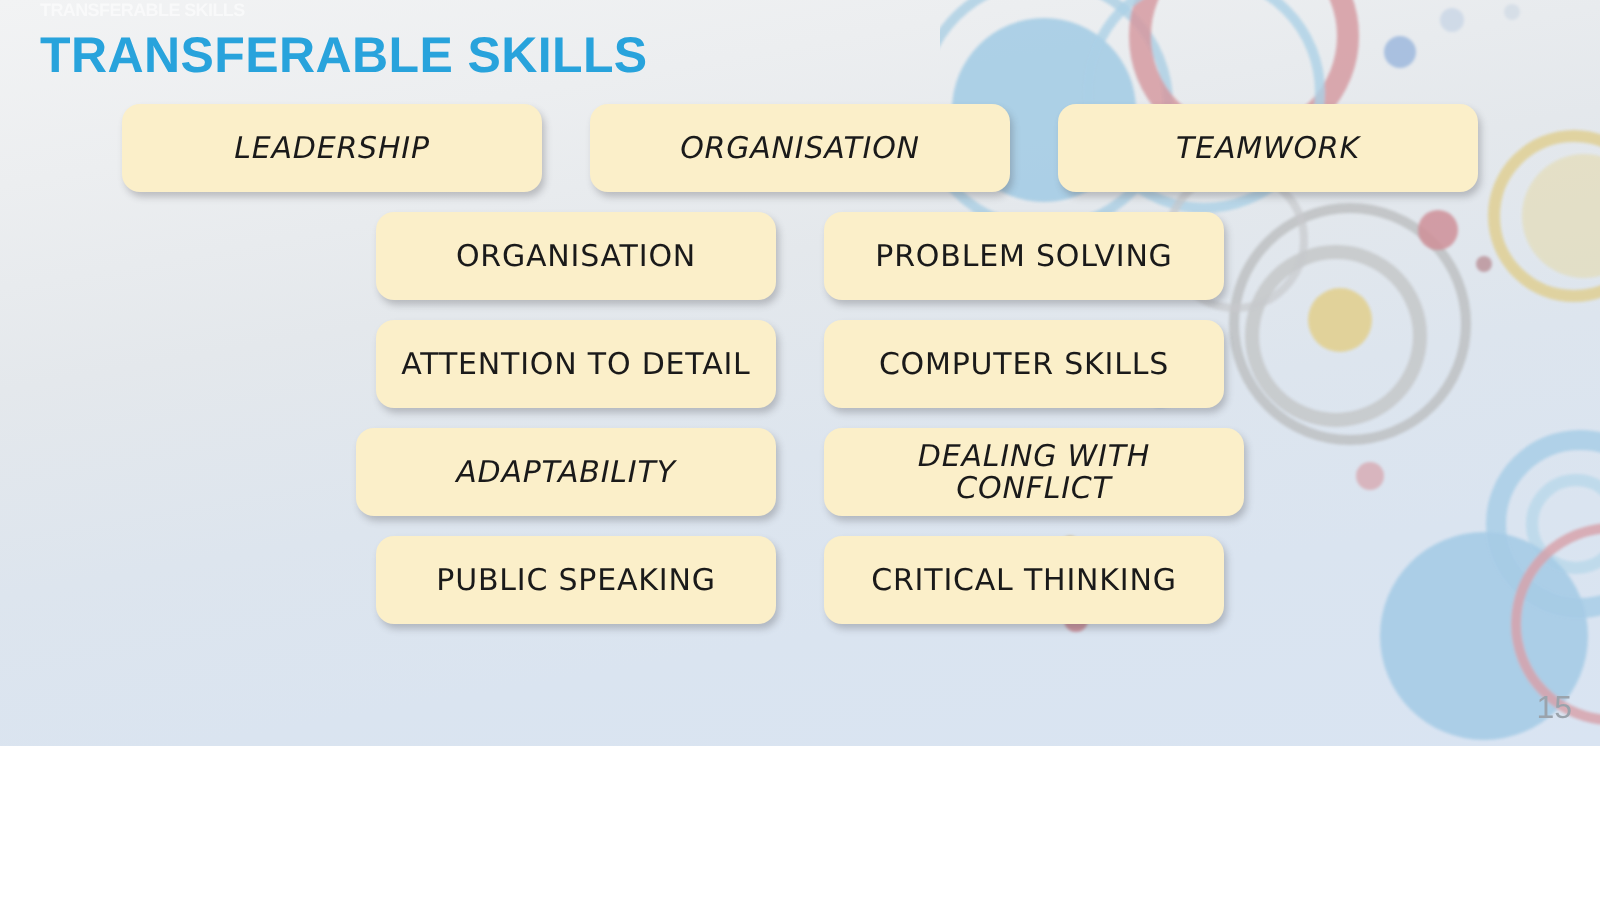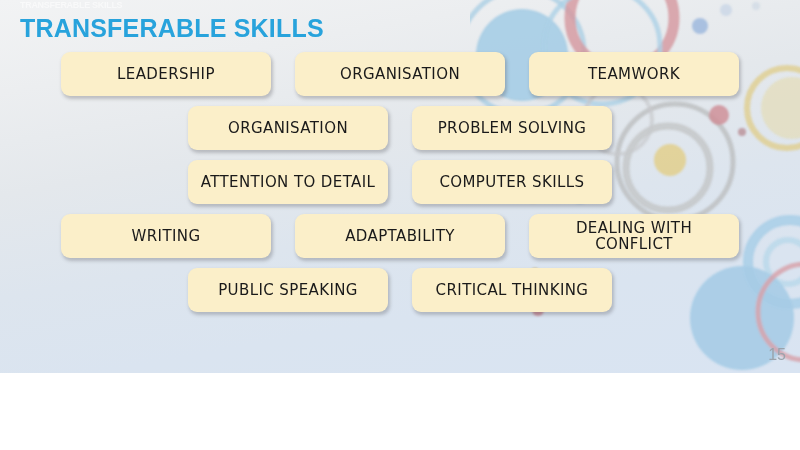--- a/index.html
+++ b/index.html
@@ -83,21 +83,21 @@
     justify-content: center;
     text-align: center;
     box-sizing: border-box;
     padding: 2px 8px;
     font-family: "DejaVu Sans", sans-serif;
     font-size: 15px;
     letter-spacing: 0.4px;
     color: #1a1a1a;
     line-height: 1.08;
   }
-  .chip.w-lg { width: 210px; }
+  .chip.w-lg { width: 210px; font-style: italic; }
   .chip.w-md { width: 200px; }
 
   
   #pagenum {
     position: absolute;
     right: 14px;
     bottom: 9px;
     z-index: 6;
     font-size: 16px;
     color: #9aa3ac;
@@ -178,21 +178,20 @@
       </div>
       <div class="row">
         <div class="chip w-md">ORGANISATION</div>
         <div class="chip w-md">PROBLEM SOLVING</div>
       </div>
       <div class="row">
         <div class="chip w-md">ATTENTION TO DETAIL</div>
         <div class="chip w-md">COMPUTER SKILLS</div>
       </div>
       <div class="row">
-        <div class="chip w-lg">WRITING</div>
         <div class="chip w-lg">ADAPTABILITY</div>
         <div class="chip w-lg">DEALING WITH CONFLICT</div>
       </div>
       <div class="row">
         <div class="chip w-md">PUBLIC SPEAKING</div>
         <div class="chip w-md">CRITICAL THINKING</div>
       </div>
     </div>
 
   <div id="pagenum">15</div>

